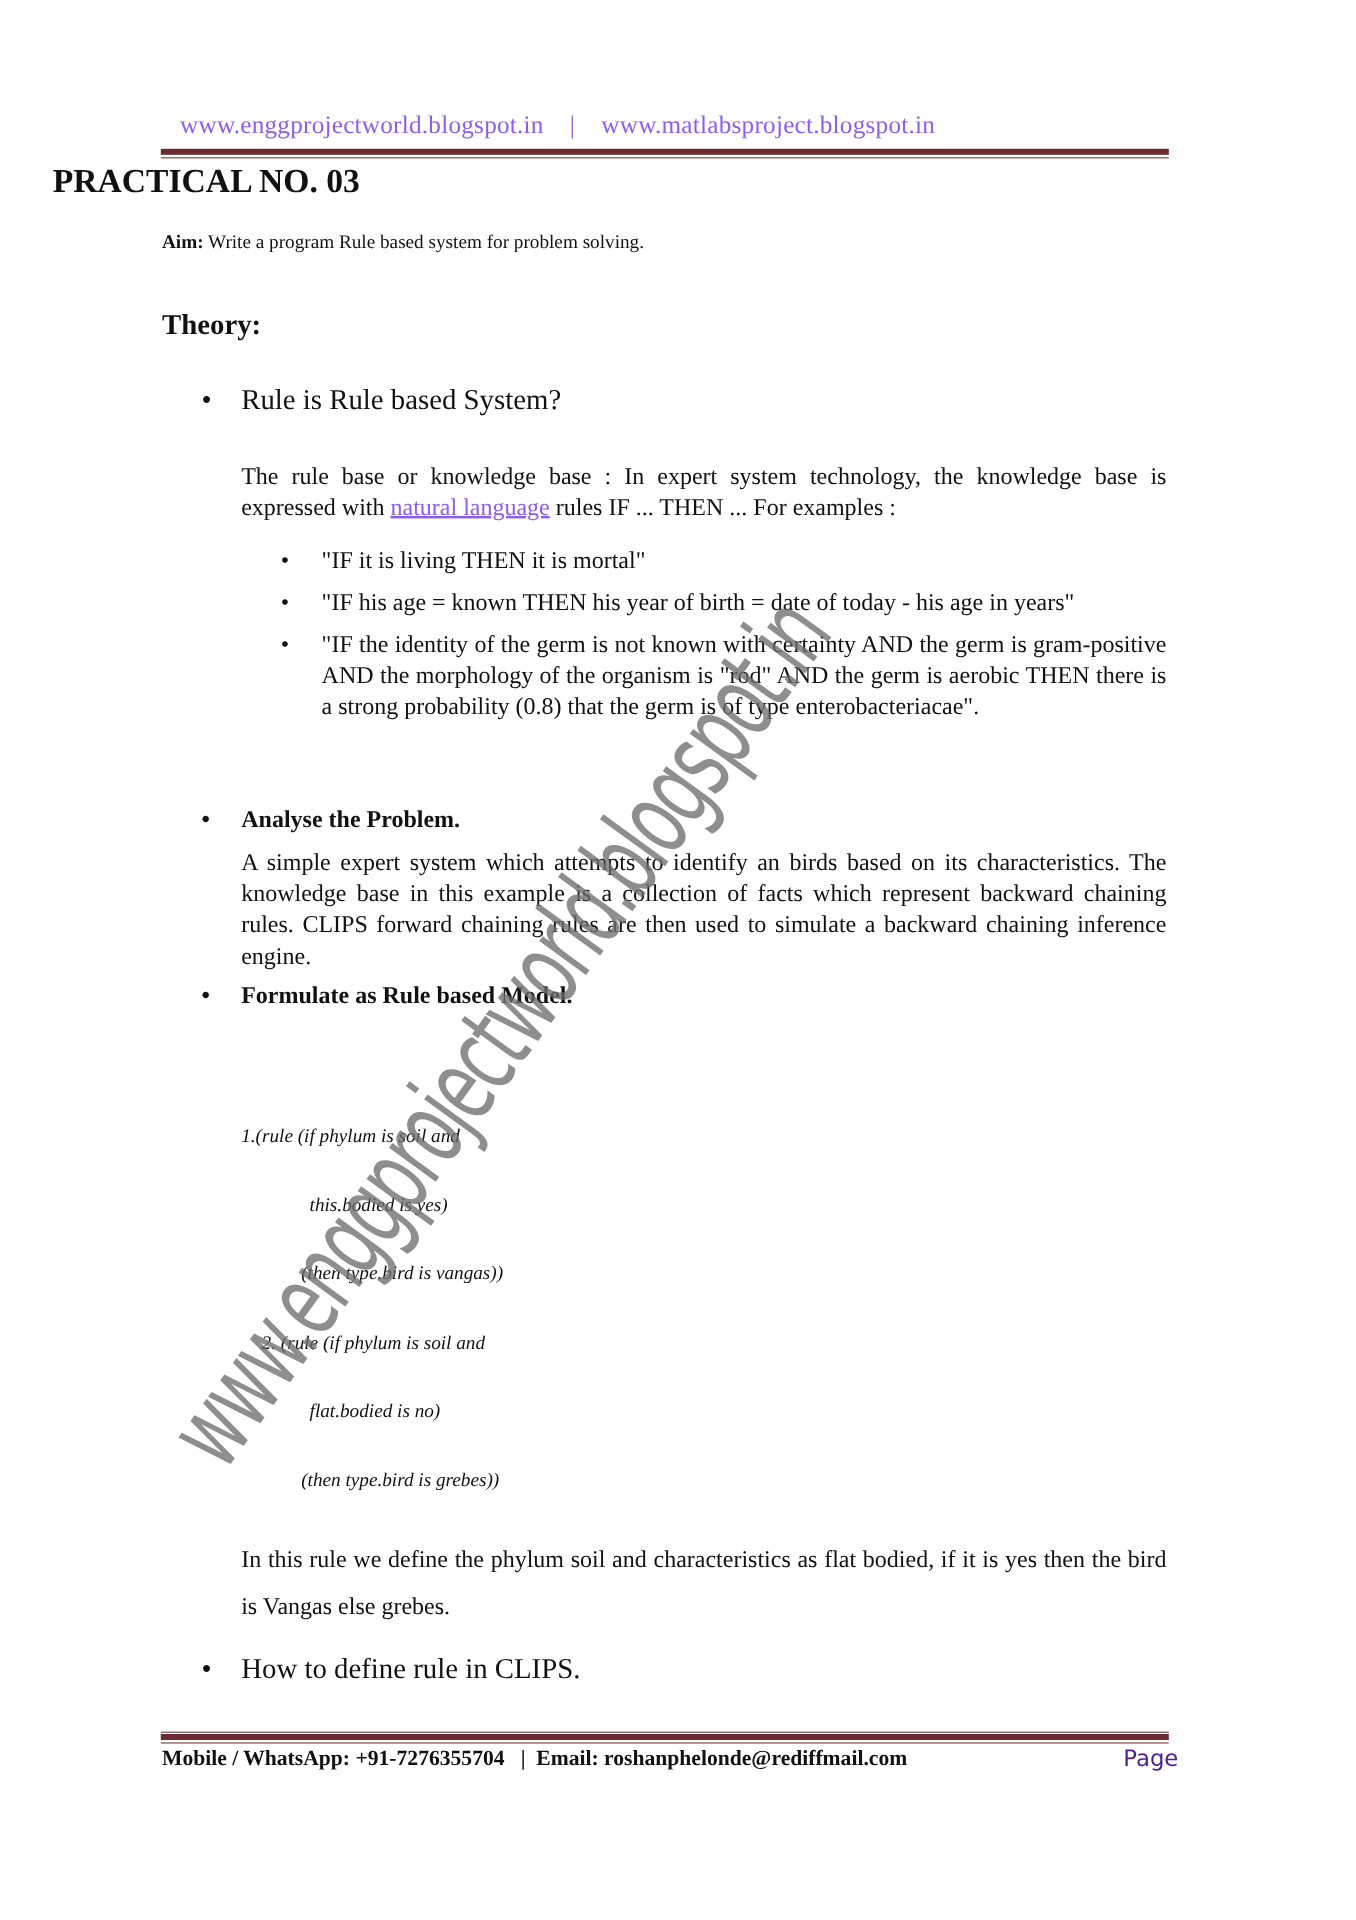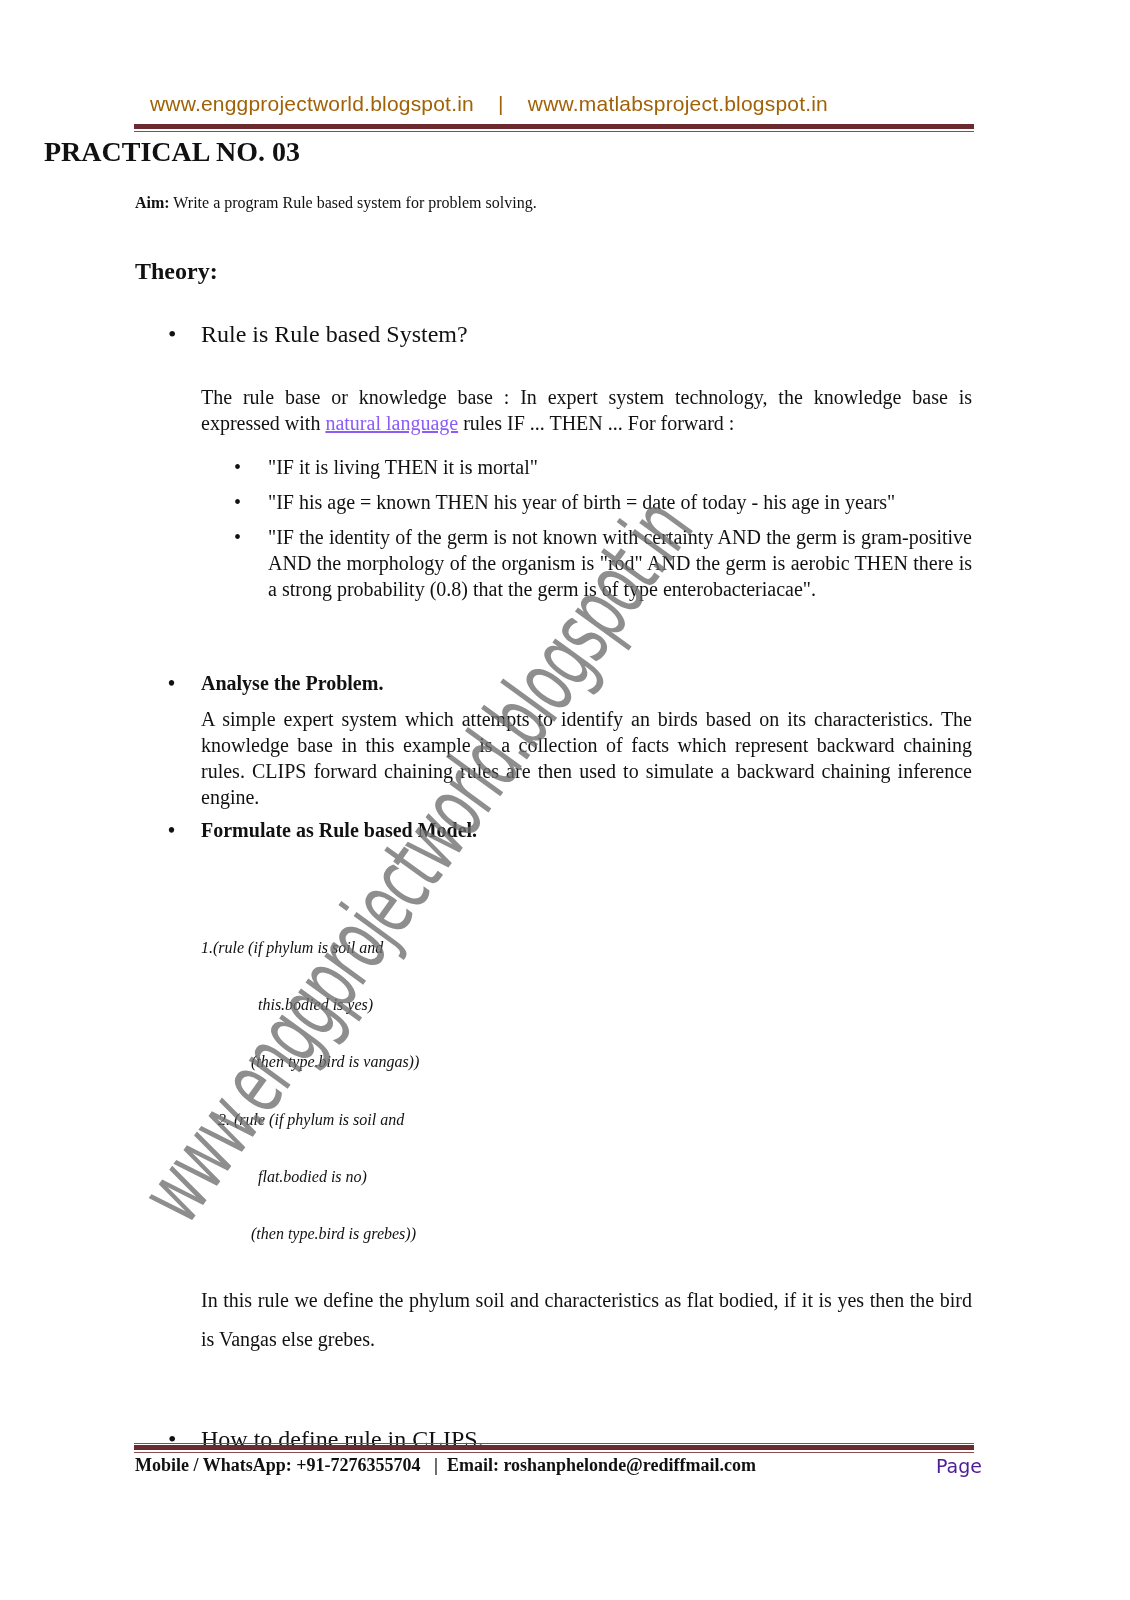--- a/index.html
+++ b/index.html
@@ -1,17 +1,17 @@
 <!DOCTYPE html>
 <html><head>
 <meta charset="utf-8">
 <style>
   html, body { margin:0; padding:0; background:#fff; }
   body { width:1130px; height:1600px; position:relative; overflow:hidden; font-family:"Liberation Serif", serif; color:#111; }
-  .header-url { position:absolute; top:92px; left:150px; width:820px; font-family:Liberation Sans, sans-serif; font-size:21px; color:#a16207; white-space:pre; letter-spacing:0.2px; }
+  .header-url { position:absolute; top:92px; left:150px; width:820px; font-family:Liberation Serif, serif; font-size:21px; color:#8b5cf6; white-space:pre; letter-spacing:0.2px; }
   .rule { position:absolute; left:134px; width:840px; }
   .rule .thick { height:5px; background:#6b2a2e; }
   .rule .thin { height:1px; background:#8a4a4e; margin-top:2px; }
   .title { position:absolute; top:136px; left:0; width:1108px; text-align:left; font-weight:bold; font-size:28px;padding-left:44px; }
   .aim { position:absolute; top:194px; left:135px; font-size:16px; }
   .aim b { font-weight:bold; }
   .theory { position:absolute; top:258px; left:135px; font-size:24px; font-weight:bold; }
   .bullet-h { position:absolute; left:168px; font-size:24px; }
   .bullet-h .dot { display:inline-block; width:33px; }
   .bullet-b { position:absolute; left:168px; font-size:20px; font-weight:bold; }
@@ -42,21 +42,21 @@
   <b>Aim:</b><span> Write a program Rule based system for problem solving.</span>
 </div>
 
 <div class="theory">Theory:</div>
 
 <div class="bullet-h" style="top:321px;">
   <span class="dot">•</span><span>Rule is Rule based System?</span>
 </div>
 
 <div class="para" style="top:384px;">
-  <span>The rule base or knowledge base : In expert system technology, the knowledge base is expressed with </span><a>natural language</a><span> rules IF ... THEN ... For forward :</span>
+  <span>The rule base or knowledge base : In expert system technology, the knowledge base is expressed with </span><a>natural language</a><span> rules IF ... THEN ... For examples :</span>
 </div>
 
 <div class="sub" style="top:454px;">
   <span class="dot">•</span>
   <span class="txt">"IF it is living THEN it is mortal"</span>
 </div>
 <div class="sub" style="top:489px;">
   <span class="dot">•</span>
   <span class="txt">"IF his age = known THEN his year of birth = date of today - his age in years"</span>
 </div>
@@ -76,21 +76,21 @@
 
 <div class="code" style="top:939px; left:201px;">1.(rule (if phylum is soil and</div>
 <div class="code" style="top:996px; left:258px;">this.bodied is yes)</div>
 <div class="code" style="top:1053px; left:251px;">(then type.bird is vangas))</div>
 <div class="code" style="top:1111px; left:218px;">2. (rule (if phylum is soil and</div>
 <div class="code" style="top:1168px; left:258px;">flat.bodied is no)</div>
 <div class="code" style="top:1225px; left:251px;">(then type.bird is grebes))</div>
 
 <div class="para" style="top:1281px; line-height:39px;">In this rule we define the phylum soil and characteristics as flat bodied, if  it is yes then the bird is Vangas else  grebes.</div>
 
-<div class="bullet-h" style="top:1378px;margin-top:48px;">
+<div class="bullet-h" style="top:1378px;">
   <span class="dot">•</span><span>How to define rule in CLIPS.</span>
 </div>
 
 <div class="rule" style="top:1441px;">
   <div class="thin"></div>
     <div class="thick" style="margin-top:1px;"></div>
     <div class="thin"></div>
 </div>
 <div class="footer">Mobile / WhatsApp: +91-7276355704   |  Email: roshanphelonde@rediffmail.com</div>
 <div class="page">Page</div>

